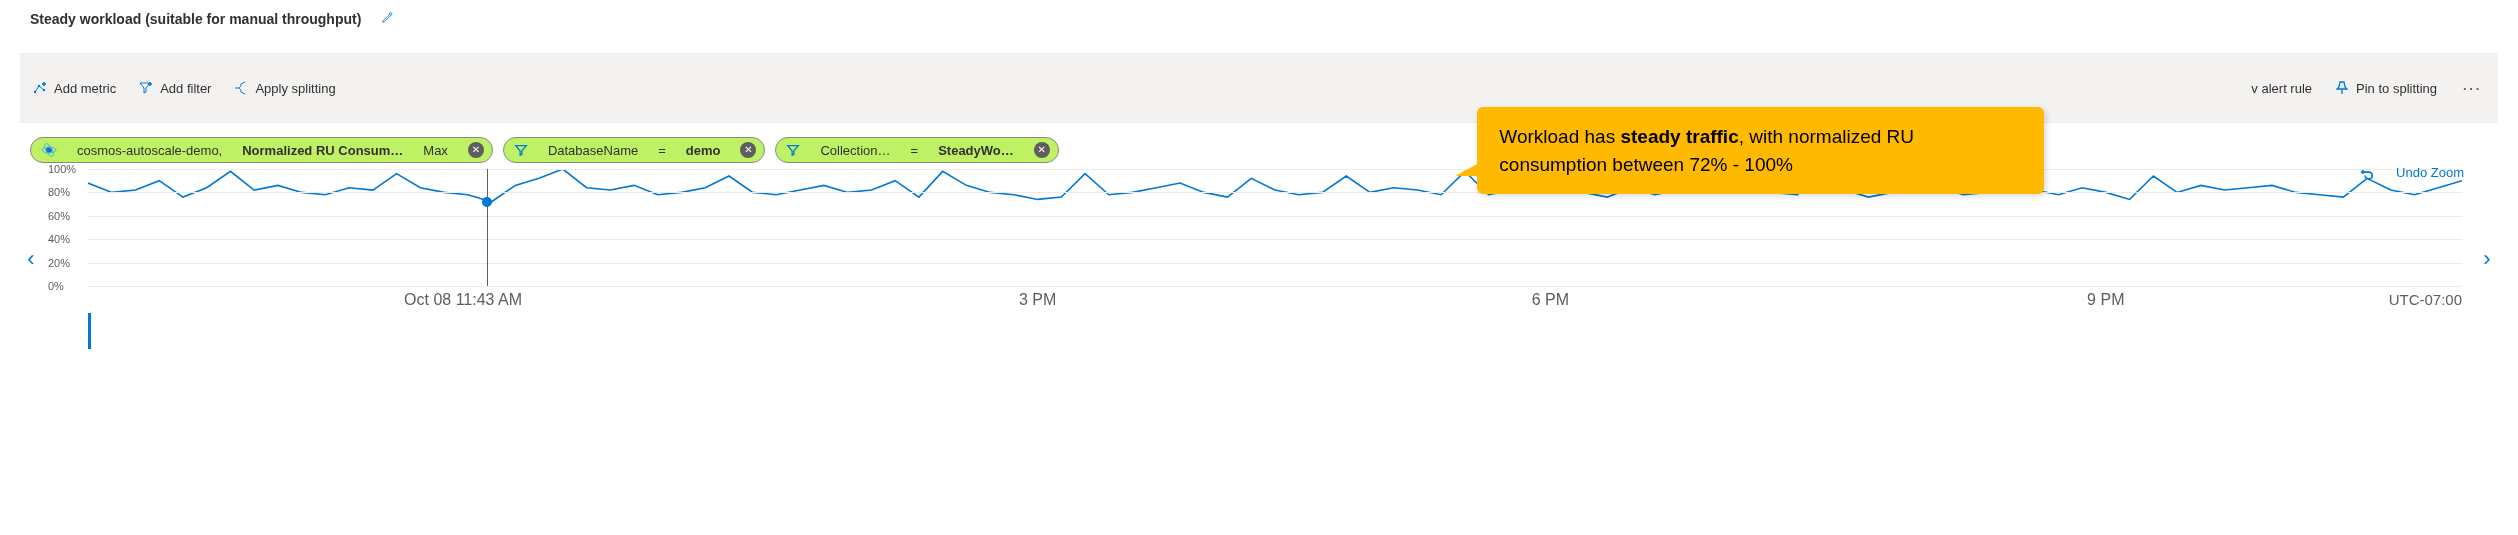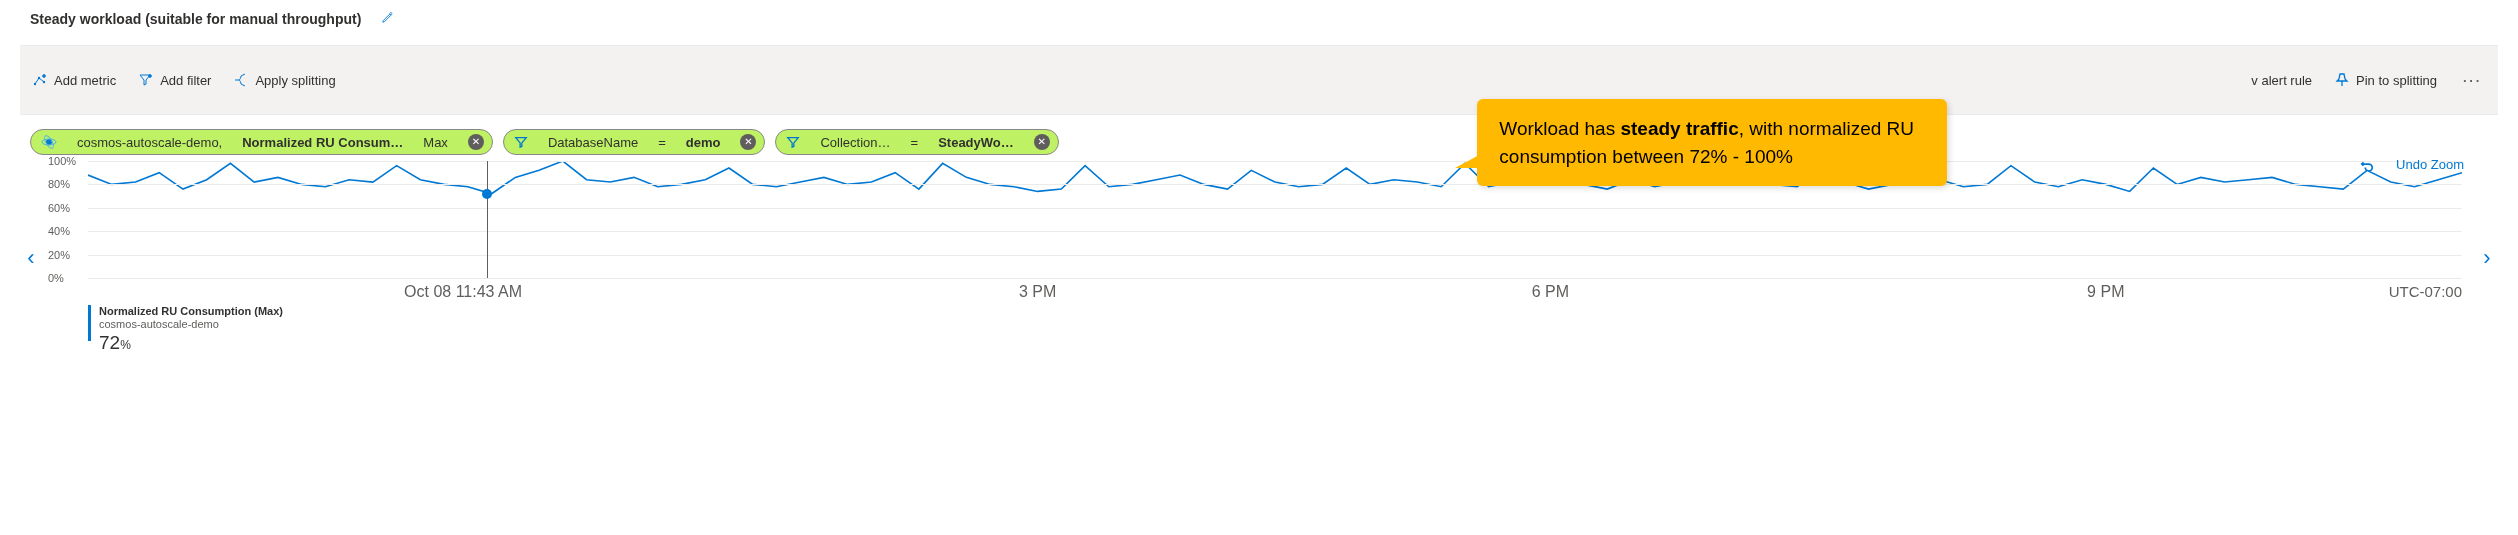--- a/index.html
+++ b/index.html
@@ -1,18 +1,18 @@
 <!DOCTYPE html>
 <html><head>
 <meta charset="utf-8">
 <style>
   * { box-sizing: border-box; margin: 0; padding: 0; }
   body { font-family: "Segoe UI", -apple-system, sans-serif; font-size: 13px; color: #323130; background: #fff; padding: 10px 20px; }
   
-  .title-row { display: flex; align-items: center; gap: 20px; margin-bottom: 18px; padding-left: 10px; }
+  .title-row { display: flex; align-items: center; gap: 20px; margin-bottom: 26px; padding-left: 10px; }
   .title { font-weight: 600; font-size: 14px; }
   .edit-icon svg { width: 14px; height: 14px; stroke: #0078d4; fill: none; stroke-width: 1.5; }
   
   .toolbar { background: #f3f2f1; border-top: 1px solid #edebe9; border-bottom: 1px solid #edebe9; padding: 22px 10px; display: flex; align-items: center; gap: 18px; }
   .toolbar-spacer { flex: 1; }
   .tb-btn { display: flex; align-items: center; gap: 6px; font-size: 13px; color: #323130; cursor: pointer; padding: 4px 2px; }
   .tb-btn .icon { width: 16px; height: 16px; display: flex; align-items: center; justify-content: center; }
   .tb-btn .icon svg { width: 16px; height: 16px; }
   .more-btn { color: #605e5c; font-weight: bold; letter-spacing: 2px; padding: 0 6px; cursor: pointer; }
   
@@ -173,24 +173,19 @@
       </div>
     <div class="xaxis" id="xaxis">
       <span class="tz">UTC-07:00</span>
     <div class="xtick" style="left: 15.8%;">Oct 08 11:43 AM</div>
         <div class="xtick" style="left: 40%;">3 PM</div>
         <div class="xtick" style="left: 61.6%;">6 PM</div>
         <div class="xtick" style="left: 83.1%; margin-left: 45px;">9 PM</div>
       </div>
     <div class="legend">
       <div class="legend-bar"></div>
-      <div class="legend-text">
-        <div class="legend-name">Normalized RU Consumption (Max)</div>
-        <div class="legend-sub">cosmos-autoscale-demo</div>
-        <div class="legend-val"><span>72</span><span class="legend-unit">%</span></div>
-      </div>
     </div>
-    <div class="callout" id="callout" style="left:59%; top:-62px; width:470px;">
+    <div class="callout" id="callout" style="left:59%; top:-62px; width:567px;">
       <span>Workload has </span><b>steady traffic</b><span>, with normalized RU consumption between 72% - 100%</span>
     </div>
   </div>
   <div class="nav-chevron">›</div>
 </div>
 
 </body></html>

